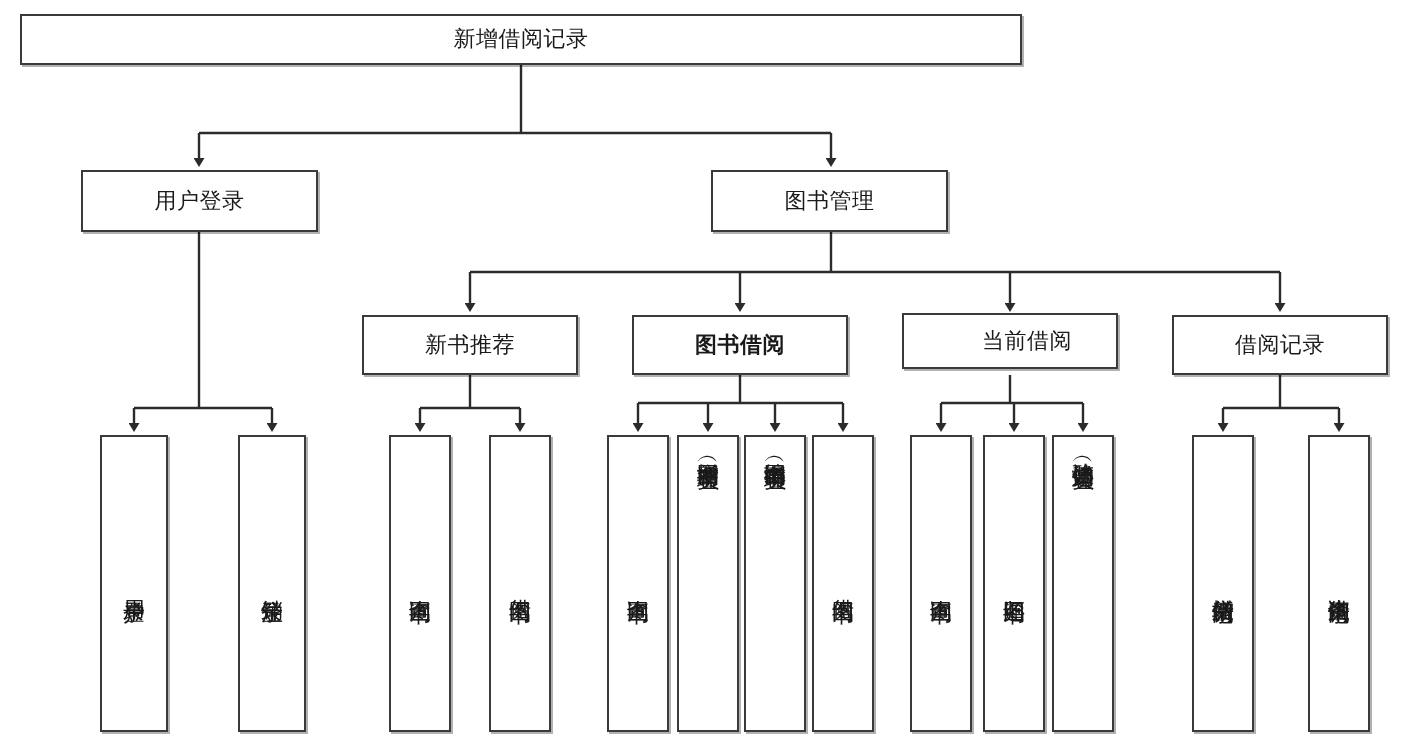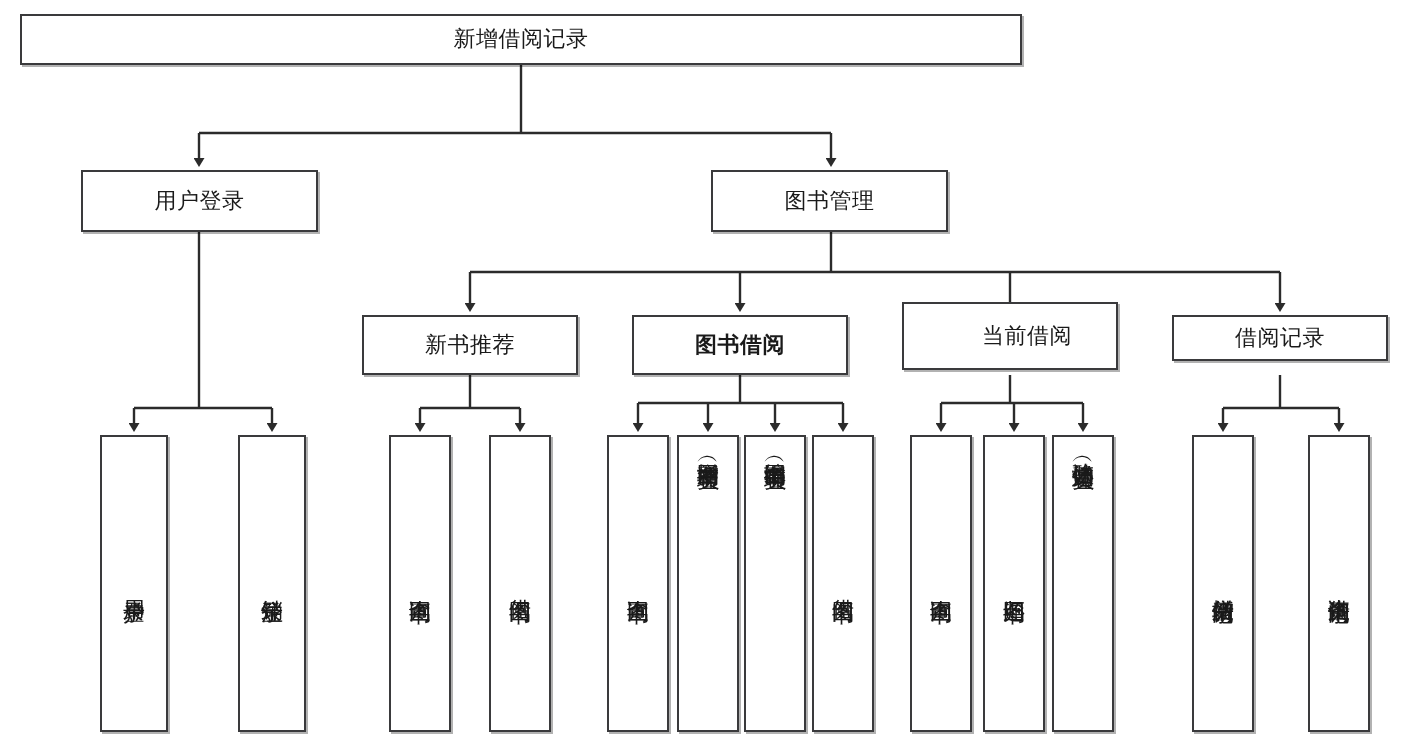--- a/index.html
+++ b/index.html
@@ -136,24 +136,24 @@
   <div class="node horizontal" style="left:711px; top:170px; width:237px; height:62px;">
     <span class="node-label">图书管理</span>
   </div>
 
   <div class="node horizontal" style="left:362px; top:315px; width:216px; height:60px;">
     <span class="node-label">新书推荐</span>
   </div>
   <div class="node horizontal" style="left:632px; top:315px; width:216px; height:60px;font-weight:bold;">
     <span class="node-label">图书借阅</span>
   </div>
-  <div class="node horizontal" style="left:902px; top:302px; width:216px; height:68px;padding-left:34px;">
+  <div class="node horizontal" style="left:902px; top:313px; width:216px; height:56px;padding-left:34px;">
     <span class="node-label">当前借阅</span>
   </div>
-  <div class="node horizontal" style="left:1172px; top:315px; width:216px; height:46px;">
+  <div class="node horizontal" style="left:1172px; top:315px; width:216px; height:60px;">
     <span class="node-label">借阅记录</span>
   </div>
 
   <div class="node vertical center-text" style="left:100px; top:435px; width:68px; height:297px;">
     <span class="node-label">用户登录</span>
   </div>
   <div class="node vertical center-text" style="left:238px; top:435px; width:68px; height:297px;">
     <span class="node-label">注销登录</span>
   </div>
 

